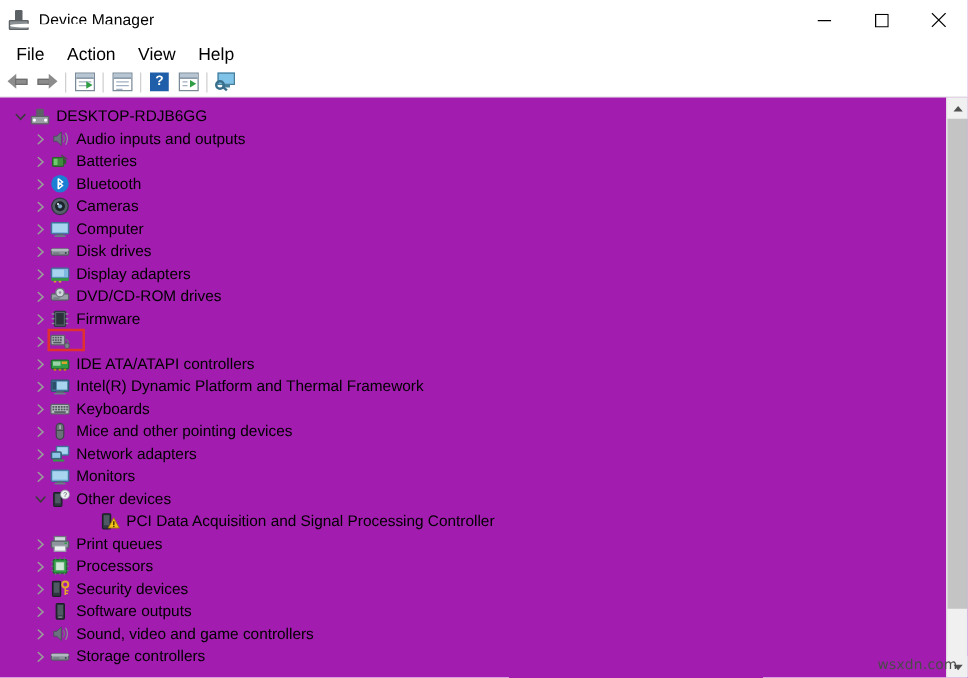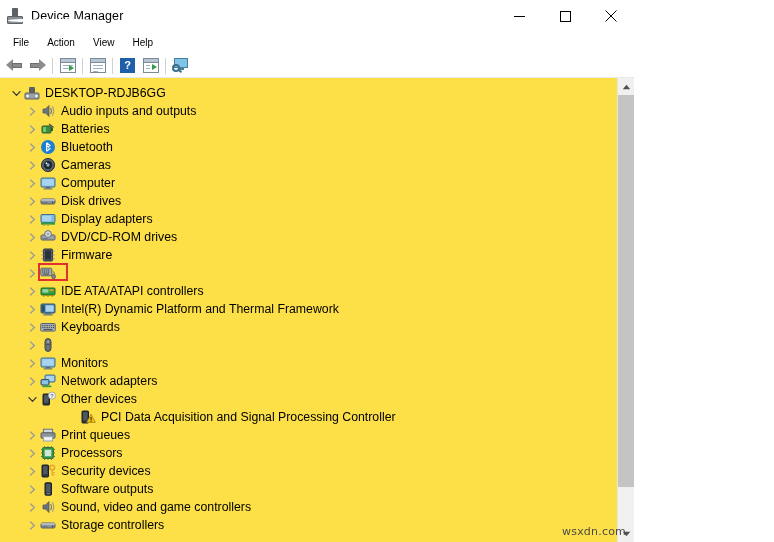--- a/index.html
+++ b/index.html
@@ -3,21 +3,21 @@
 <meta charset="utf-8">
 <style>
   html,body{margin:0;padding:0;}
   body{
     width:774px;height:542px;overflow:hidden;
     background:#ffffff;
     font-family:"Liberation Sans","DejaVu Sans",sans-serif;
     font-size:12px;color:#000;
     -webkit-font-smoothing:antialiased;
   }
-  .window{position:relative;width:634px;height:542px;background:#fff;overflow:hidden;}
+  .window{position:relative;width:774px;height:542px;background:#fff;overflow:hidden;}
 
   
   .titlebar{
     position:relative;height:32px;background:#ffffff;
     display:flex;align-items:center;
   }
   .title-icon{
     width:16px;height:16px;margin-left:7px;margin-right:8px;
     position:relative;flex:none;
   }
@@ -43,21 +43,21 @@
     cursor:default;
   }
   .win-btn svg{display:block;}
 
   
   .menubar{
     height:22px;display:flex;align-items:center;padding-left:4px;
     background:#ffffff;
   }
   .menu-item{
-    padding:2px 9px 3px 9px;font-size:10px;color:#000;cursor:default;
+    padding:2px 9px 3px 9px;font-size:14px;color:#000;cursor:default;
   }
 
   
   .toolbar{
     height:23px;display:flex;align-items:center;padding-left:3px;
     background:#ffffff;border-bottom:1px solid #e8e8e8;
   }
   .tb-btn{
     width:23px;height:21px;display:flex;align-items:center;justify-content:center;
     cursor:default;
@@ -81,21 +81,21 @@
   .icn-help{width:15px;height:15px;background:#1f5ea8;color:#fff;font-size:11px;font-weight:bold;display:flex;align-items:center;justify-content:center;line-height:1;}
   .icn-mon{width:17px;height:15px;position:relative;}
   .icn-mon .scr{position:absolute;left:2px;top:0;width:14px;height:10px;background:#7fc3e8;border:1px solid #4a7f9c;box-sizing:border-box;}
   .icn-mon .base{position:absolute;left:6px;top:10px;width:6px;height:2px;background:#4a7f9c;}
   .icn-mon .mag{position:absolute;left:0;top:6px;width:8px;height:8px;border:2px solid #3a6f8c;border-radius:50%;box-sizing:border-box;background:transparent;}
   .icn-mon .maghdl{position:absolute;left:6px;top:12px;width:4px;height:2px;background:#3a6f8c;transform:rotate(40deg);}
 
   
   .tree-area{
     position:absolute;left:0;top:78px;right:0;bottom:0;
-    background:#fde047;overflow:hidden;
+    background:#a21caf;overflow:hidden;
   }
   .tree{position:absolute;left:0;top:6px;right:17px;}
   .row{
     height:18px;display:flex;align-items:center;position:relative;
     white-space:nowrap;cursor:default;
   }
   .row .chev{
     width:16px;height:18px;flex:none;display:flex;align-items:center;justify-content:center;
   }
   .row .chev svg{display:block;}
@@ -459,49 +459,50 @@
           <span class="chev">
             <svg width="7" height="9" viewBox="0 0 7 9">
               <path d="M1.6 1 L5.4 4.5 L1.6 8" stroke="#9a9a9a" stroke-width="1.3" fill="none" stroke-linecap="round"></path>
             </svg>
           </span>
           <span class="dicon"><svg width="16" height="16" viewBox="0 0 16 16">
               <rect x="5" y="1.6" width="6" height="12.8" rx="3" fill="#6b7279" stroke="#3f454b"></rect>
               <rect x="7.6" y="3.2" width="0.9" height="3" rx="0.45" fill="#cdd3d8"></rect>
               <path d="M5.2 7.4 H10.8" stroke="#3f454b" stroke-width="0.7"></path>
             </svg></span>
-        </div>
-        <div class="row d1">
-          <span class="chev">
-            <svg width="7" height="9" viewBox="0 0 7 9">
-              <path d="M1.6 1 L5.4 4.5 L1.6 8" stroke="#9a9a9a" stroke-width="1.3" fill="none" stroke-linecap="round"></path>
-            </svg>
-          </span>
-          <span class="dicon"><svg width="16" height="16" viewBox="0 0 16 16">
-              <rect x="1" y="3" width="14" height="9" rx="1" fill="#7fb8e0" stroke="#3f6f92"></rect>
-              <rect x="2.2" y="4.2" width="11.6" height="6.4" fill="#a8d4f0"></rect>
-              <rect x="5.5" y="12" width="5" height="1.6" fill="#5a6a77"></rect>
-              <rect x="3.5" y="13.2" width="9" height="1.3" rx="0.6" fill="#6b7c89"></rect>
-            </svg></span>
-          <span class="label">Monitors</span>
+          <span class="label">Mice and other pointing devices</span>
         </div>
         <div class="row d1">
           <span class="chev">
             <svg width="7" height="9" viewBox="0 0 7 9">
               <path d="M1.6 1 L5.4 4.5 L1.6 8" stroke="#9a9a9a" stroke-width="1.3" fill="none" stroke-linecap="round"></path>
             </svg>
           </span>
           <span class="dicon"><svg width="16" height="16" viewBox="0 0 16 16">
               <rect x="5" y="2" width="10" height="7" rx="1" fill="#7fb8e0" stroke="#3f6f92"></rect>
               <rect x="6" y="3" width="8" height="5" fill="#a8d4f0"></rect>
               <rect x="1" y="6.5" width="8" height="5.6" rx="1" fill="#5f92b8" stroke="#32596f"></rect>
               <rect x="2" y="7.4" width="6" height="3.8" fill="#8dc3e4"></rect>
               <rect x="2.4" y="12.6" width="9" height="1.6" fill="#2f9e44"></rect>
             </svg></span>
           <span class="label">Network adapters</span>
+        </div>
+        <div class="row d1">
+          <span class="chev">
+            <svg width="7" height="9" viewBox="0 0 7 9">
+              <path d="M1.6 1 L5.4 4.5 L1.6 8" stroke="#9a9a9a" stroke-width="1.3" fill="none" stroke-linecap="round"></path>
+            </svg>
+          </span>
+          <span class="dicon"><svg width="16" height="16" viewBox="0 0 16 16">
+              <rect x="1" y="3" width="14" height="9" rx="1" fill="#7fb8e0" stroke="#3f6f92"></rect>
+              <rect x="2.2" y="4.2" width="11.6" height="6.4" fill="#a8d4f0"></rect>
+              <rect x="5.5" y="12" width="5" height="1.6" fill="#5a6a77"></rect>
+              <rect x="3.5" y="13.2" width="9" height="1.3" rx="0.6" fill="#6b7c89"></rect>
+            </svg></span>
+          <span class="label">Monitors</span>
         </div>
         <div class="row d1">
           <span class="chev">
             <svg width="9" height="7" viewBox="0 0 9 7">
               <path d="M1 1.6 L4.5 5.4 L8 1.6" stroke="#3a3a3a" stroke-width="1.3" fill="none" stroke-linecap="round"></path>
             </svg>
           </span>
           <span class="dicon"><svg width="16" height="16" viewBox="0 0 16 16">
               <rect x="3" y="3" width="6.5" height="11" rx="0.8" fill="#2f3740" stroke="#1b2026"></rect>
               <rect x="4.1" y="4.2" width="4.3" height="7.4" fill="#4f5963"></rect>

